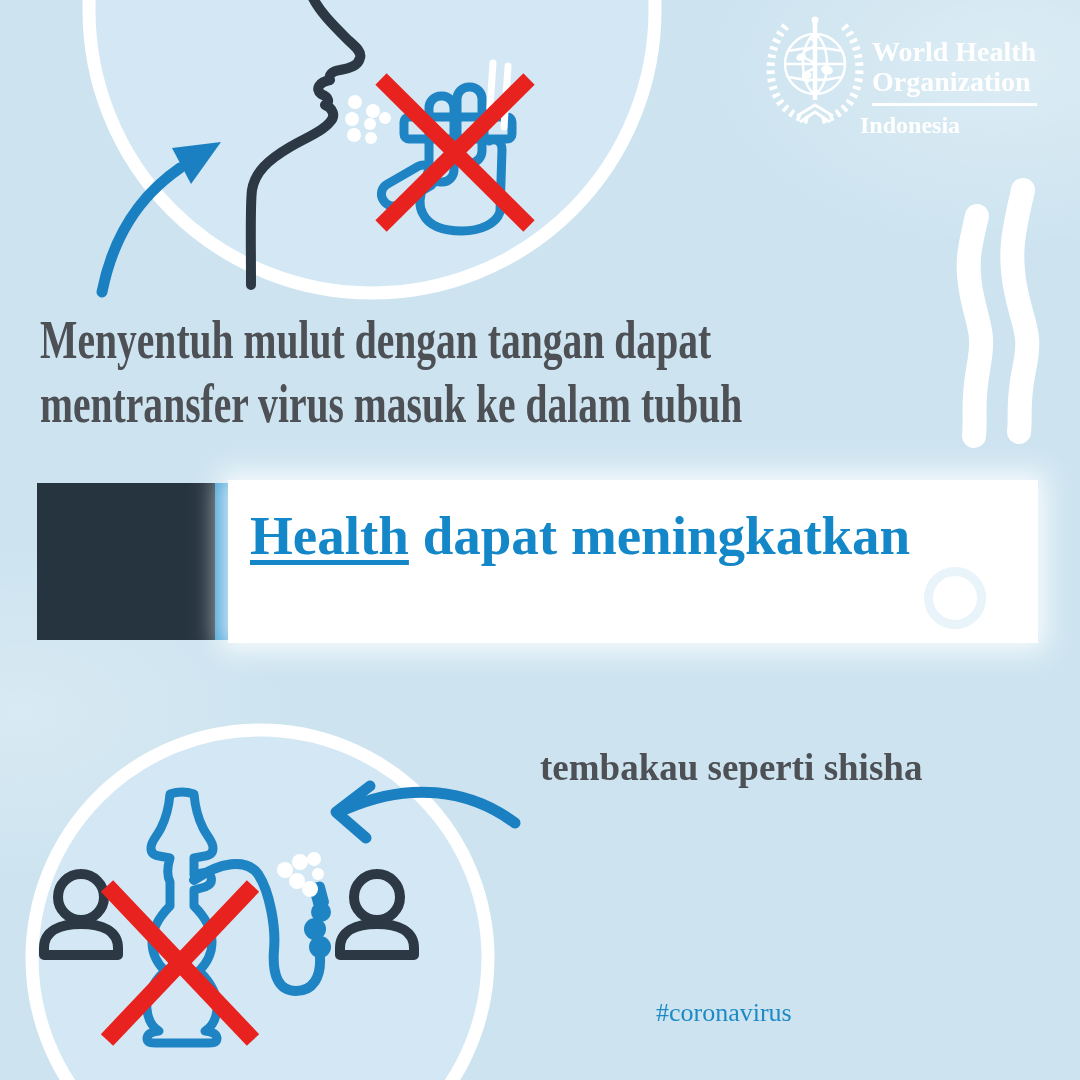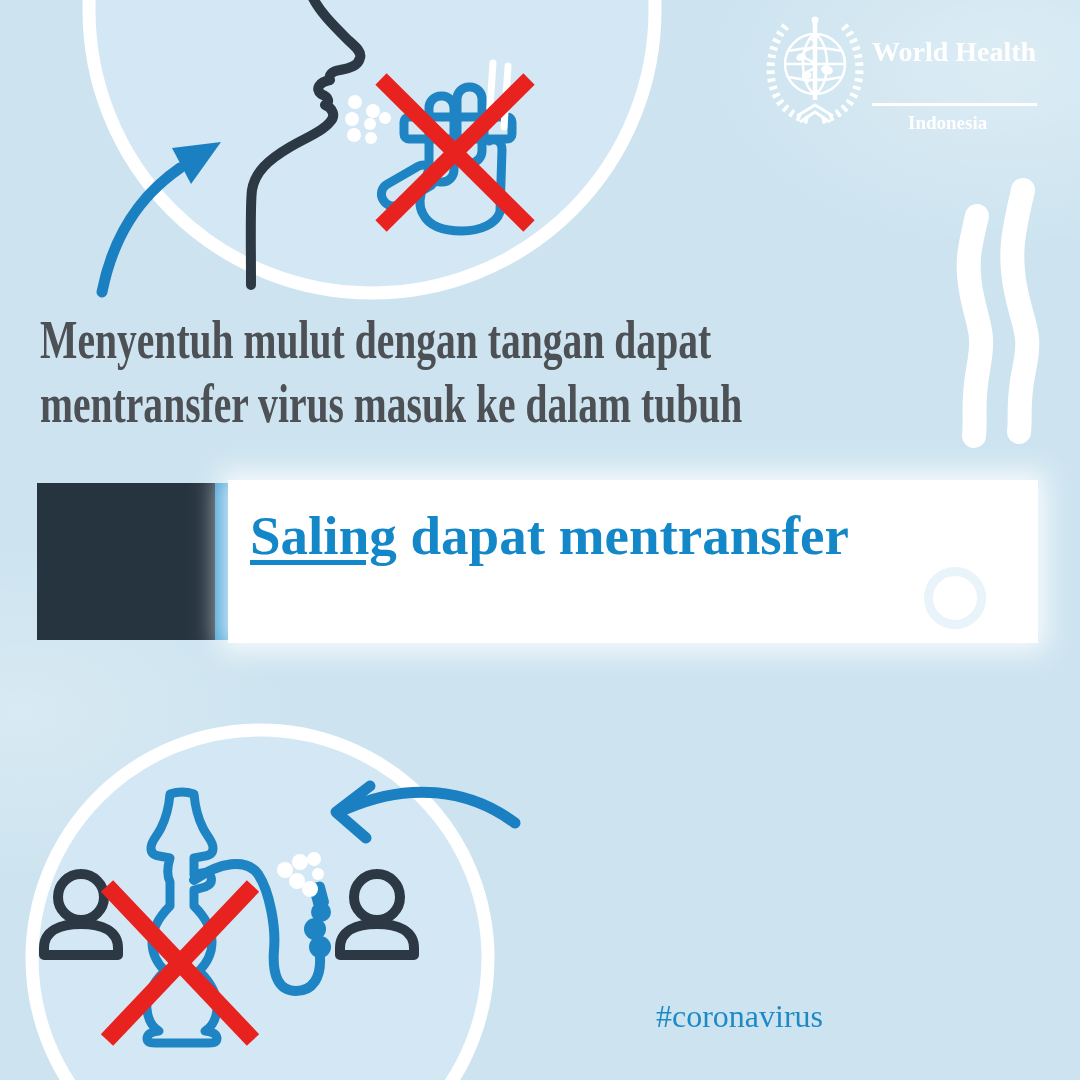--- a/index.html
+++ b/index.html
@@ -13,21 +13,21 @@
       #cde4f0;
   }
   .abs { position:absolute; }
   svg.illus { position:absolute; left:0; top:0; }
 
   
   .who-line { left:872px; color:#ffffff; font-weight:bold; font-size:28px; line-height:30px; white-space:nowrap; }
   .who-l1 { top:37px; }
   .who-l2 { top:67px; }
   .who-divider { left:872px; top:103px; width:165px; height:3px; background:#ffffff; }
-  .who-region { left:908px; top:112px; color:#ffffff; font-size:19px; font-weight:bold; white-space:nowrap; }
+  .who-region { left:860px; top:112px; color:#ffffff; font-size:24px; font-weight:bold; white-space:nowrap; }
 
   
   .top-caption {
     left:40px; top:308px; color:#4d5054; font-weight:bold; font-size:55px; line-height:64px;
     white-space:nowrap; transform:scaleX(0.72); transform-origin:left top;
   }
 
   
   .banner-dark   { left:37px;  top:483px; width:178px; height:157px; background:#263440; }
   .banner-stripe { left:215px; top:483px; width:13px;  height:157px; background:#2e96d3; }
@@ -36,21 +36,21 @@
   .banner-wm { position:absolute; right:52px; bottom:14px; width:62px; height:62px;
                border:9px solid #e9f3fa; border-radius:50%; }
   .banner-text { left:250px; top:502px; color:#1487c8; font-weight:bold; font-size:55px;
                  line-height:68px; white-space:nowrap; }
   .banner-text .hl { text-decoration:underline; text-decoration-thickness:5px; text-underline-offset:6px; }
 
   
   .bottom-caption { left:540px; top:744px; color:#4d5054; font-weight:bold; font-size:37px; line-height:48px; white-space:nowrap; }
 
   
-  .hashtags { left:656px; top:998px; display:flex; gap:24px; color:#1d8ac6; font-size:32px; white-space:nowrap;text-align:right; }
+  .hashtags { left:656px; top:998px; display:flex; gap:24px; color:#1d8ac6; font-size:26px; white-space:nowrap;text-align:right; }
 </style>
 </head>
 <body>
 
 <div class="canvas">
 
   <svg class="illus" width="1080" height="1080" viewBox="0 0 1080 1080">
 
     <g>
       <circle cx="372" cy="10" r="283" fill="#d3e8f4" stroke="#ffffff" stroke-width="13"></circle>
@@ -167,37 +167,39 @@
       <line x1="815" y1="20" x2="815" y2="100" stroke-width="4.5"></line>
       <path d="M809,38 c8,3 8,8 0,11 c-8,3 -8,8 0,11 c8,3 8,8 0,11 c-8,3 -8,8 0,11" stroke-width="2.5"></path>
       <path d="M786,26 C770,44 764,78 780,102 C788,113 800,119 812,121" stroke-width="8" stroke-dasharray="3.5 4.5"></path>
       <path d="M844,26 C860,44 866,78 850,102 C842,113 830,119 818,121" stroke-width="8" stroke-dasharray="3.5 4.5"></path>
       <path d="M797,116 L815,105 L833,116" stroke-width="3"></path>
       <path d="M800,122 L815,112 L830,122" stroke-width="3"></path>
     </g>
   </svg>
 
   <div class="abs who-line who-l1">World Health</div>
+  <div class="abs who-line who-l2">Organization</div>
   <div class="abs who-divider"></div>
   <div class="abs who-region">Indonesia</div>
 
   <div class="abs top-caption">
     <div>Menyentuh mulut dengan tangan dapat</div>
     <div>mentransfer virus masuk ke dalam tubuh</div>
   </div>
 
   <div class="abs banner-dark"></div>
   <div class="abs banner-stripe"></div>
   <div class="abs banner-white">
     <span class="banner-wm"></span>
   </div>
   <div class="abs banner-text">
-    <div><span class="hl">Saling</span><span> dapat mentransfer</span></div>
+    <div><span class="hl">Health</span><span> dapat meningkatkan</span></div>
   </div>
 
   <div class="abs bottom-caption">
+    <div>tembakau seperti shisha</div>
   </div>
 
   <div class="abs hashtags">
     <span>#coronavirus</span>
   </div>
 
 </div>
 
 </body></html>

